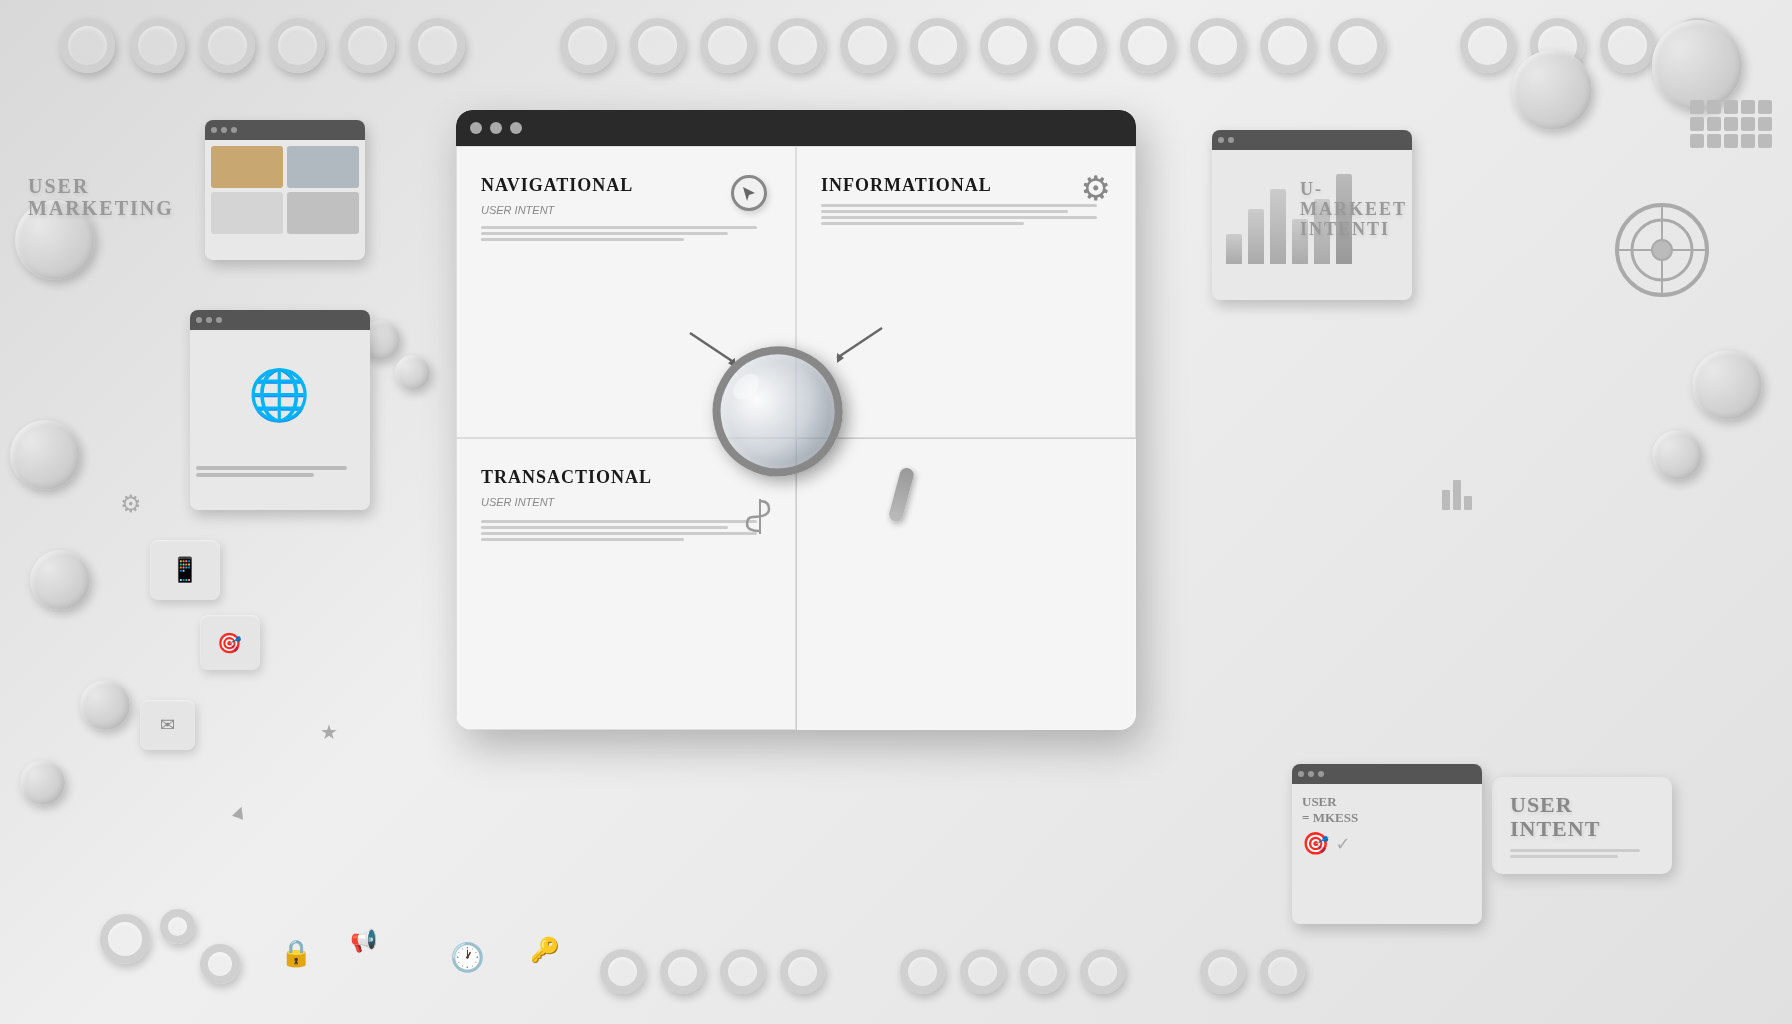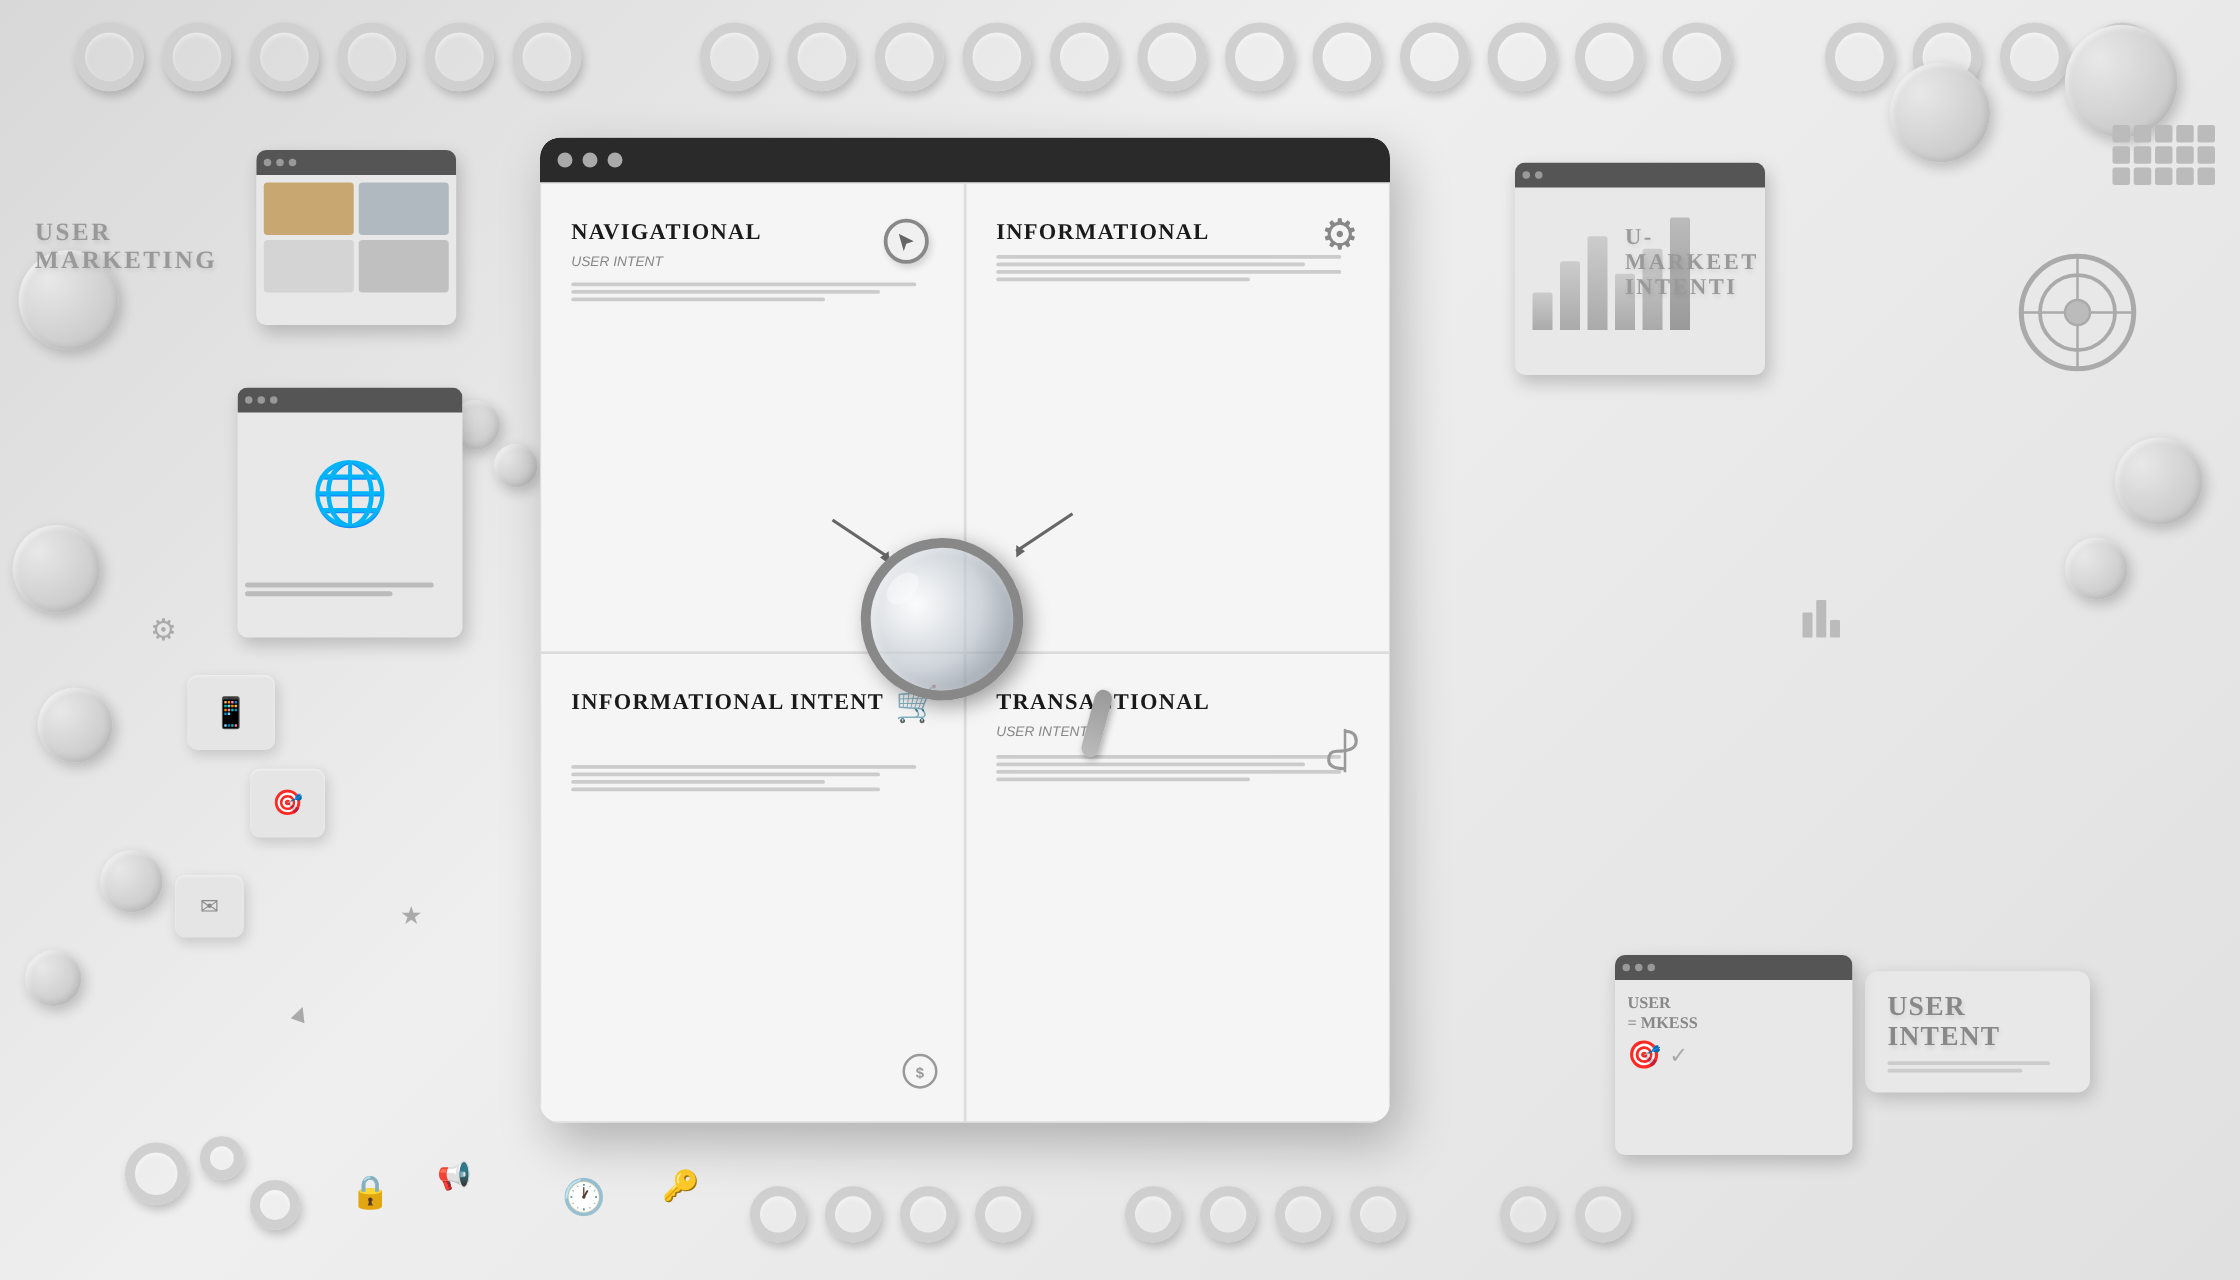--- a/index.html
+++ b/index.html
@@ -24,23 +24,23 @@
       position: absolute;
       border-radius: 50%;
       border: 8px solid #d0d0d0;
       box-shadow: 2px 4px 8px rgba(0,0,0,0.2), inset 0 2px 4px rgba(255,255,255,0.5);
     }
 
     
     .main-card {
       position: absolute;
       top: 110px;
-      left: 432px;
+      left: 456px;
       width: 680px;
-      height: 788px;
+      height: 620px;
       background: #f5f5f5;
       border-radius: 16px;
       box-shadow: 8px 16px 40px rgba(0,0,0,0.25), 0 2px 4px rgba(255,255,255,0.8) inset;
       overflow: hidden;
     }
 
     .card-titlebar {
       height: 36px;
       background: #2a2a2a;
       border-radius: 16px 16px 0 0;
@@ -501,41 +501,20 @@
         </div>
 
         <div class="text-lines">
           <div class="text-line long"></div>
           <div class="text-line medium"></div>
           <div class="text-line long"></div>
           <div class="text-line short"></div>
         </div>
       </div>
 
-      <div class="quadrant" style="border-right:1px solid #ddd;">
-        <div class="quadrant-title">INFORMATIONAL INTENT</div>
-
-        <div style="position:absolute;top:24px;right:20px;">
-          <span style="font-size:28px;color:#888;">🛒</span>
-        </div>
-
-        <div style="position:absolute;bottom:20px;right:20px;">
-          <svg width="30" height="30" viewBox="0 0 30 30">
-            <circle cx="15" cy="15" r="13" fill="none" stroke="#999" stroke-width="2"></circle>
-            <text x="15" y="20" text-anchor="middle" font-size="12" fill="#999" font-weight="bold">$</text>
-          </svg>
-        </div>
-
-        <div class="text-lines" style="margin-top:40px;">
-          <div class="text-line long"></div>
-          <div class="text-line medium"></div>
-          <div class="text-line short"></div>
-          <div class="text-line medium"></div>
-        </div>
-      </div>
 
       <div class="quadrant">
         <div class="quadrant-title">TRANSACTIONAL</div>
         <div class="quadrant-subtitle" style="font-size:11px;color:#888;font-style:italic;">USER INTENT</div>
 
         <div style="position:absolute;top:60px;right:20px;">
           <svg width="30" height="35" viewBox="0 0 30 35">
             <path d="M15 2 Q24 2 24 10 Q24 18 8 18 Q2 18 2 25 Q2 32 15 32" fill="none" stroke="#999" stroke-width="2.5"></path>
             <line x1="15" y1="0" x2="15" y2="35" stroke="#999" stroke-width="2"></line>
           </svg>

